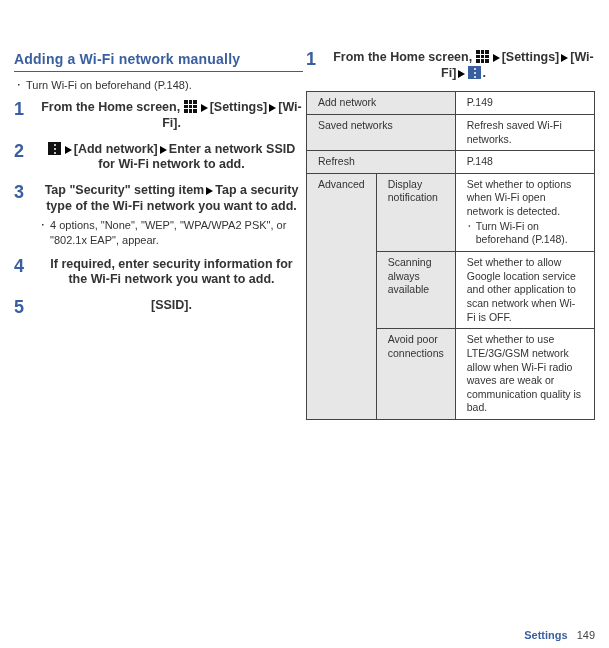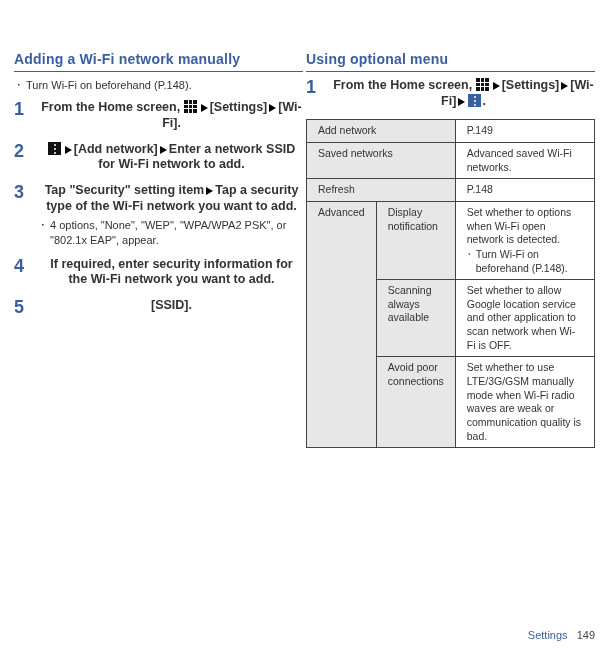--- a/index.html
+++ b/index.html
@@ -110,21 +110,21 @@
   }
   table.optmenu td.shade { background: #e7e7e7; }
   .inner-bullet { display: flex; margin-top: 1px; }
   .inner-bullet .b { width: 9px; flex: 0 0 9px; }
 
   .footer {
     position: absolute;
     bottom: 6px; right: 14px;
     font-size: 11px;
   }
-  .footer .sect { color: #3a5fa0; font-weight: normal; margin-right: 6px; }
+  .footer .sect { color: #3a5fa0; font-weight: bold; margin-right: 6px; }
   .footer .pg { color: #444; }
 </style>
 </head>
 <body>
 
 <div class="columns">
 
   <div class="col">
     <div class="section-title">Adding a Wi-Fi network manually</div>
 
@@ -165,40 +165,39 @@
         <div class="step-row">
           <div class="step-num">5</div>
           <div class="step-body">
             <div class="step-main"><span>[SSID].</span></div>
           </div>
         </div>
       </div>
   </div>
 
   <div class="col">
-    <div class="section-title">Using optional menu</div>
 
     <div id="right-steps">
         <div class="step-row">
           <div class="step-num">1</div>
           <div class="step-body">
             <div class="step-main"><span>From the Home screen, <span class="icon-grid"></span><span class="arrow"></span>[Settings]<span class="arrow"></span>[Wi-Fi]<span class="arrow"></span><span class="icon-moreb"></span>.</span></div>
           </div>
         </div>
       </div>
 
     <table class="optmenu">
       <tbody>
           <tr>
         <td class="shade" colspan="2">Add network</td>
         <td>P.149</td>
       </tr>
       <tr>
         <td class="shade" colspan="2">Saved networks</td>
-        <td>Advanced saved Wi-Fi networks.</td>
+        <td>Refresh saved Wi-Fi networks.</td>
       </tr>
       <tr>
         <td class="shade" colspan="2">Refresh</td>
         <td>P.148</td>
       </tr>
       <tr>
         <td class="shade" rowspan="3" style="width:50px">Advanced</td>
         <td class="shade" style="width:68px">Display notification</td>
         <td>
           <span>Set whether to options when Wi-Fi open network is detected.</span>
@@ -207,21 +206,21 @@
             <div>Turn Wi-Fi on beforehand (P.148).</div>
           </div>
         </td>
       </tr>
       <tr>
         <td class="shade">Scanning always available</td>
         <td>Set whether to allow Google location service and other application to scan network when Wi-Fi is OFF.</td>
       </tr>
       <tr>
         <td class="shade">Avoid poor connections</td>
-        <td>Set whether to use LTE/3G/GSM manually mode when Wi-Fi radio waves are weak or communication quality is bad.</td>
+        <td>Set whether to use LTE/3G/GSM network allow when Wi-Fi radio waves are weak or communication quality is bad.</td>
       </tr>
     </tbody>
       </table>
   </div>
 </div>
 
 <div class="footer">
   <span class="sect">Settings</span>
   <span class="pg">149</span>
 </div>

